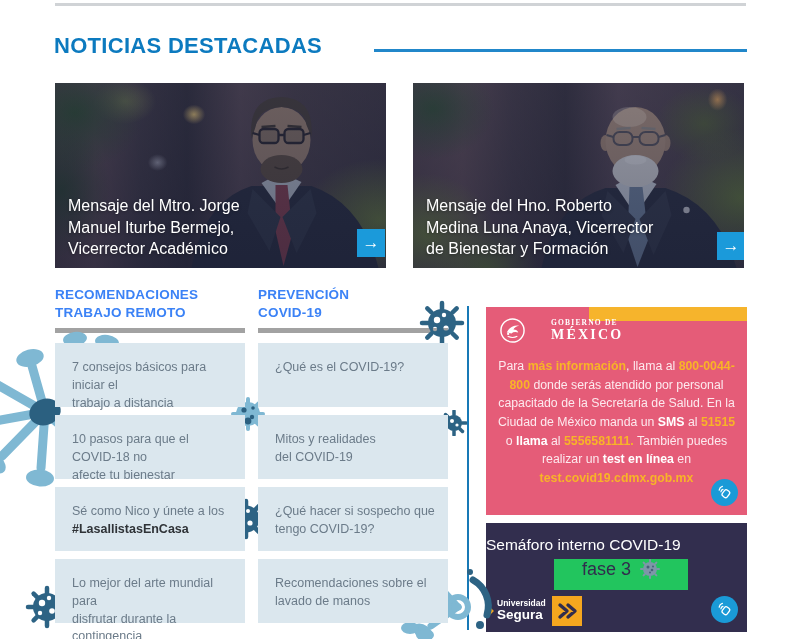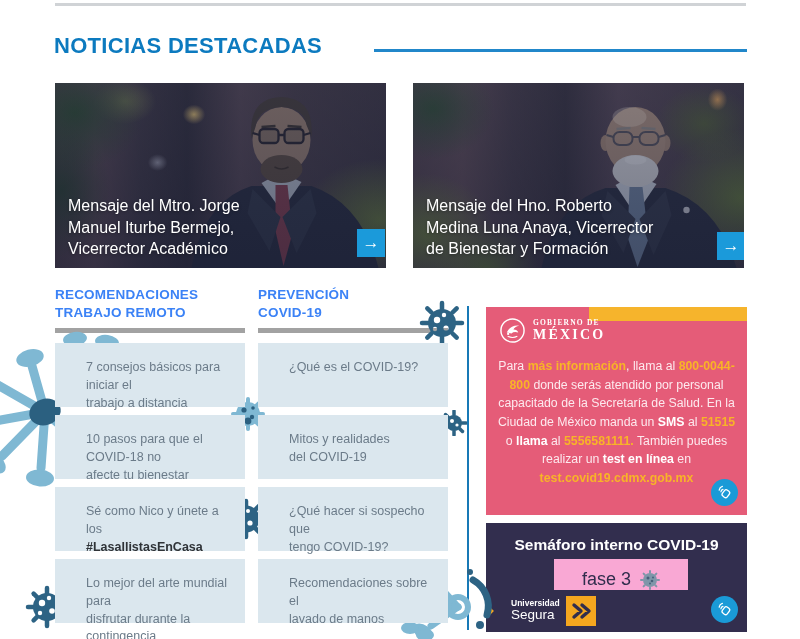--- a/index.html
+++ b/index.html
@@ -39,44 +39,44 @@
 #news-0 .arrow-btn{left:302px;top:146px}
 #news-1 .arrow-btn{left:304px;top:149px}
 
 .col-heading{position:absolute;top:286px;font-size:13.5px;font-weight:bold;color:#3b82f6;line-height:1.35;letter-spacing:.2px;white-space:pre-line}
 #rw-heading{left:55px}
 #pv-heading{left:258px}
 .bar{position:absolute;top:328px;height:5px;width:190px;background:#a2a2a2;z-index:0}
 #rw-bar{left:55px}
 #pv-bar{left:258px}
 .list-item{position:absolute;z-index:2;width:190px;height:64px;background:#dbe7ee;cursor:pointer}
-.item-text{padding:16px 12px 0 31px;font-size:12.5px;color:#6b7b89;line-height:1.42;white-space:pre-line}
+.item-text{padding:16px 12px 0 17px;font-size:12.5px;color:#6b7b89;line-height:1.42;white-space:pre-line}
 .hash{display:block;font-weight:bold;color:#2f3337}
 .decor{position:absolute;z-index:1}
 .v-divider{left:467px;top:306px;width:2px;height:324px;background:#1879b6}
 
 .gov-card{left:486px;top:307px;width:261px;height:208px;background:#e55c78;cursor:pointer}
 .gov-tab{position:absolute;right:0;top:0;width:158px;height:14px;background:#f6b42c}
 .gov-logo{position:absolute;left:13px;top:10px;display:flex;align-items:center}
-.gov-logo-text{margin-left:7px;color:#fff;font-family:"Liberation Serif",serif;line-height:1.1}
+.gov-logo-text{margin-left:25px;color:#fff;font-family:"Liberation Serif",serif;line-height:1.1}
 .gov-l1{display:block;font-size:7.5px;font-weight:bold;letter-spacing:1.2px}
 .gov-l2{display:block;font-size:14px;font-weight:bold;letter-spacing:2.2px}
 .gov-text{position:absolute;left:11px;right:11px;top:50px;text-align:center;font-size:12.3px;line-height:1.52;color:#fde9ee}
 .seg.wb{font-weight:bold;color:#fff}
 .seg.yb{font-weight:bold;color:#f8b427}
 .tap-btn{position:absolute;right:9px;bottom:9px;width:27px;height:27px;border-radius:50%;background:#1a9ad7;display:flex;align-items:center;justify-content:center;cursor:pointer}
 
 .sem-card{left:486px;top:523px;width:261px;height:109px;background:#322e4e}
-.sem-title{position:absolute;left:0;right:0;top:13px;text-align:center;font-size:15.5px;font-weight:bold;color:#fff}
-.fase-box{position:absolute;left:68px;top:36px;width:134px;height:31px;background:#f9a8d4;display:flex;align-items:flex-end;justify-content:center;gap:9px}
+.sem-title{position:absolute;left:0;right:0;top:13px;text-align:left;font-size:15.5px;font-weight:normal;color:#fff}
+.fase-box{position:absolute;left:68px;top:36px;width:134px;height:31px;background:#22c55e;display:flex;align-items:flex-start;justify-content:center;gap:9px}
 .fase-text{font-size:18px;color:#312d4d}
 .us-logo{position:absolute;left:1px;bottom:6px;display:flex;align-items:center}
-.us-text{margin-left:17px;color:#fff;line-height:1.05}
+.us-text{margin-left:3px;color:#fff;line-height:1.05}
 .us-top{display:block;font-size:8.5px;font-weight:bold}
-.us-bottom{display:block;font-size:13.5px;font-weight:normal}
+.us-bottom{display:block;font-size:13.5px;font-weight:bold}
 .us-box{margin-left:6px;width:30px;height:30px;background:#f5a71f;display:flex;align-items:center;justify-content:center}
 </style>
 </head>
 <body>
 
 <div id="stage">
 
   <div class="abs top-rule"></div>
   <h1 class="abs page-title">NOTICIAS DESTACADAS</h1>
   <div class="abs title-rule"></div>

